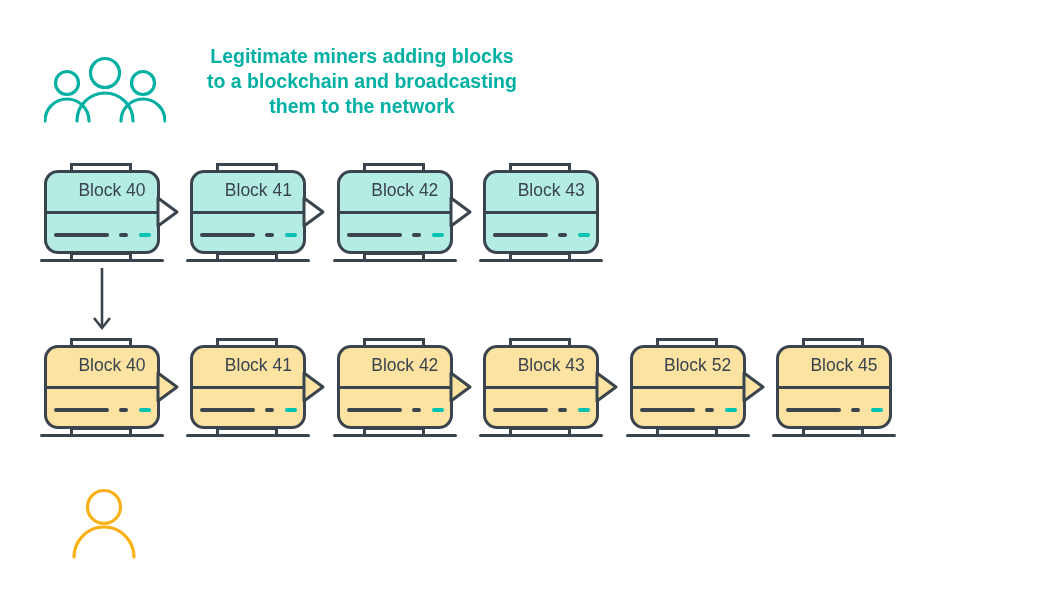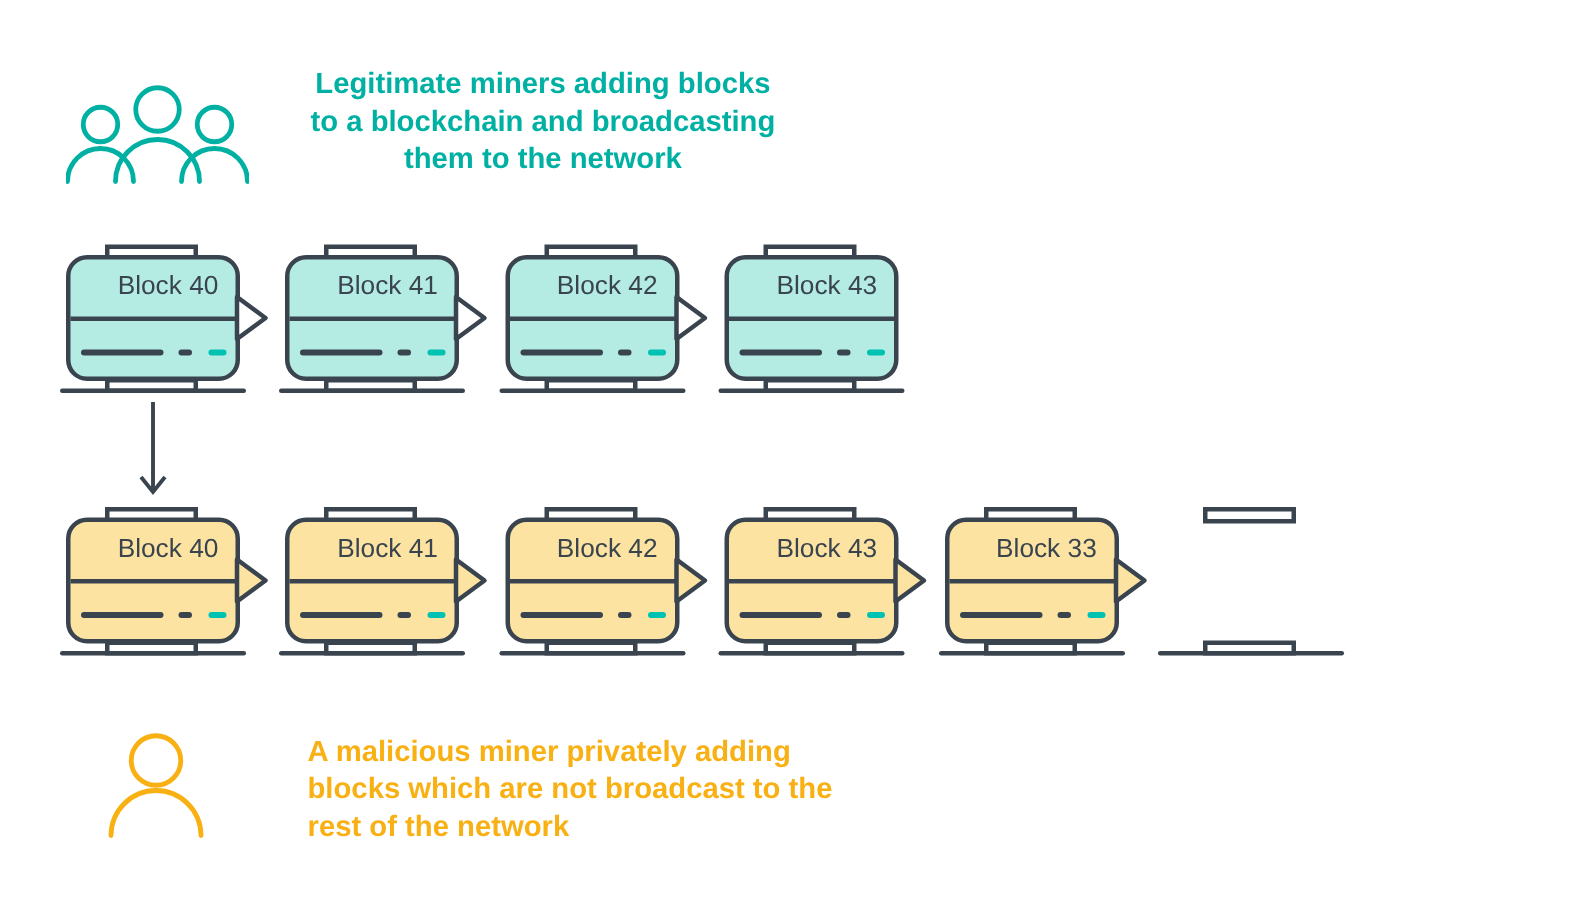--- a/index.html
+++ b/index.html
@@ -192,42 +192,46 @@
       </div>
       <svg class="chain-arrow" width="24" height="34" viewBox="0 0 24 34">
         <polygon points="2,3 21,17 2,31" stroke-width="3" stroke-linejoin="round" fill="#fce3a1" stroke="#3a444e"></polygon>
       </svg>
     </div>
         <div class="block" style="left: 629.6px; top: 338px;">
       <div class="handle"></div>
       <div class="foot"></div>
       <div class="groundline"></div>
       <div class="body" style="background: rgb(252, 227, 161);">
-        <div class="label">Block 33</div>
+        <div class="label">Block 52</div>
         <div class="divider"></div>
         <div class="dash dash-long"></div>
         <div class="dash dash-short"></div>
         <div class="dash dash-teal"></div>
       </div>
       <svg class="chain-arrow" width="24" height="34" viewBox="0 0 24 34">
         <polygon points="2,3 21,17 2,31" stroke-width="3" stroke-linejoin="round" fill="#fce3a1" stroke="#3a444e"></polygon>
       </svg>
     </div>
         <div class="block" style="left: 776px; top: 338px;">
       <div class="handle"></div>
       <div class="foot"></div>
       <div class="groundline"></div>
+      <div class="body" style="background: rgb(252, 227, 161);">
+        <div class="label">Block 45</div>
+        <div class="divider"></div>
+        <div class="dash dash-long"></div>
+        <div class="dash dash-short"></div>
+        <div class="dash dash-teal"></div>
+      </div>
 
     </div>
       </div>
     </div>
 
   <svg class="icon-svg" style="left:66px;top:486px;" width="76" height="73" viewBox="0 0 76 73">
     <g fill="none" class="stroke-amber" stroke-width="3.2" stroke-linecap="round" stroke="#f8b013">
       <circle cx="38" cy="21" r="16.5"></circle>
       <path d="M8 71 a30 30 0 0 1 60 0"></path>
     </g>
   </svg>
-  <div class="legend-text amber" style="left:205px;top:489px;">A malicious miner privately adding
-blocks which are not broadcast to the
-rest of the network</div>
 
 </div>
 
 </body></html>

